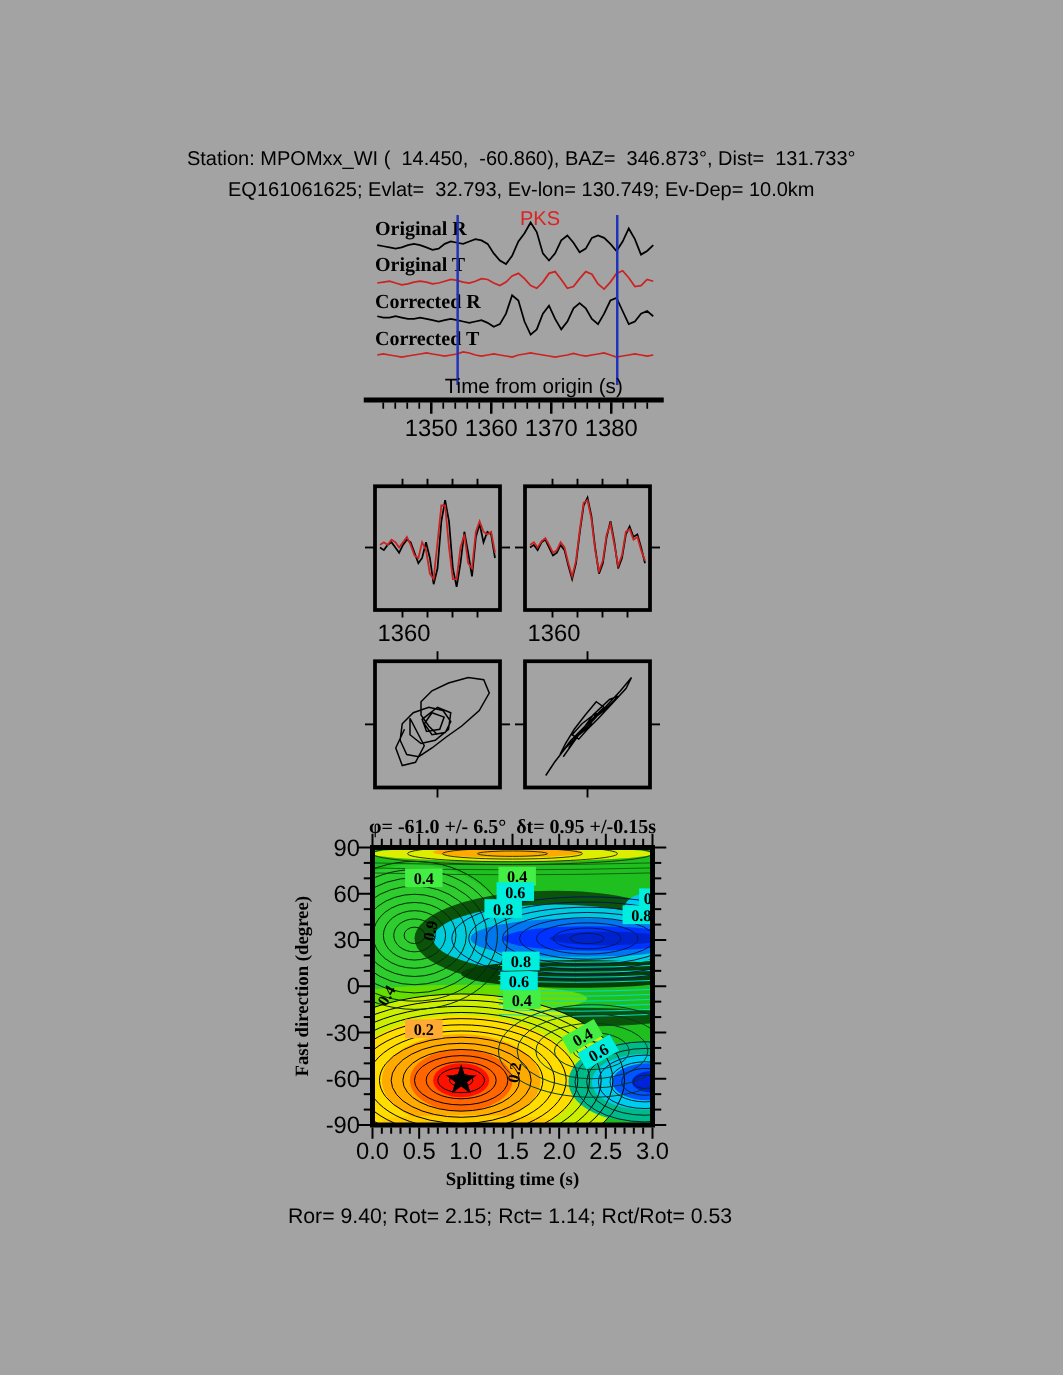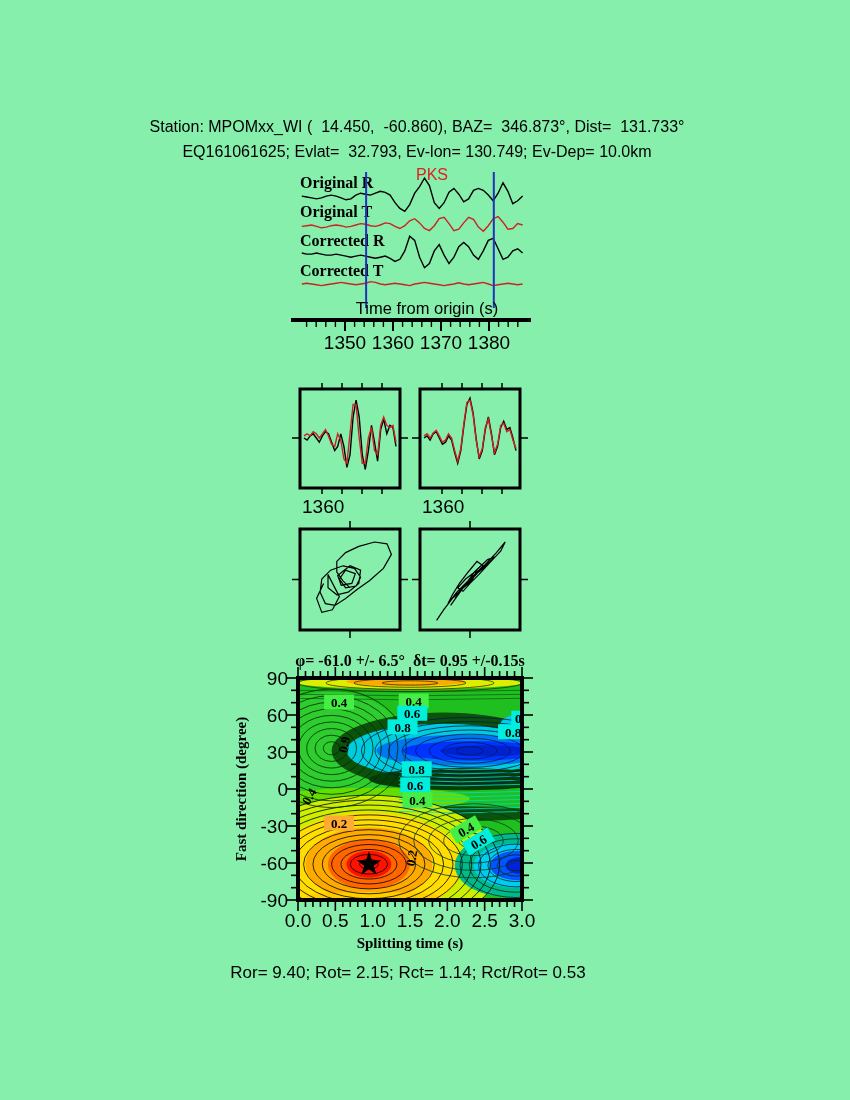--- a/index.html
+++ b/index.html
@@ -1,16 +1,16 @@
 <!DOCTYPE html>
 <html><head>
 <meta charset="utf-8">
 <style>
   html,body{margin:0;padding:0;background:#ffffff;}
-  #page{position:relative;width:850px;height:1100px;background:#86efac;overflow:hidden;}
+  #page{position:relative;width:850px;height:1100px;background:#a3a3a3;overflow:hidden;}
   svg{position:absolute;left:0;top:0;}
   .sans{font-family:"Liberation Sans",sans-serif;}
   .serifb{font-family:"Liberation Serif",serif;font-weight:bold;}
   text{white-space:pre;}
 </style>
 </head>
 <body>
 <div id="page">
 
 <svg width="850" height="1100" viewBox="0 0 850 1100">

